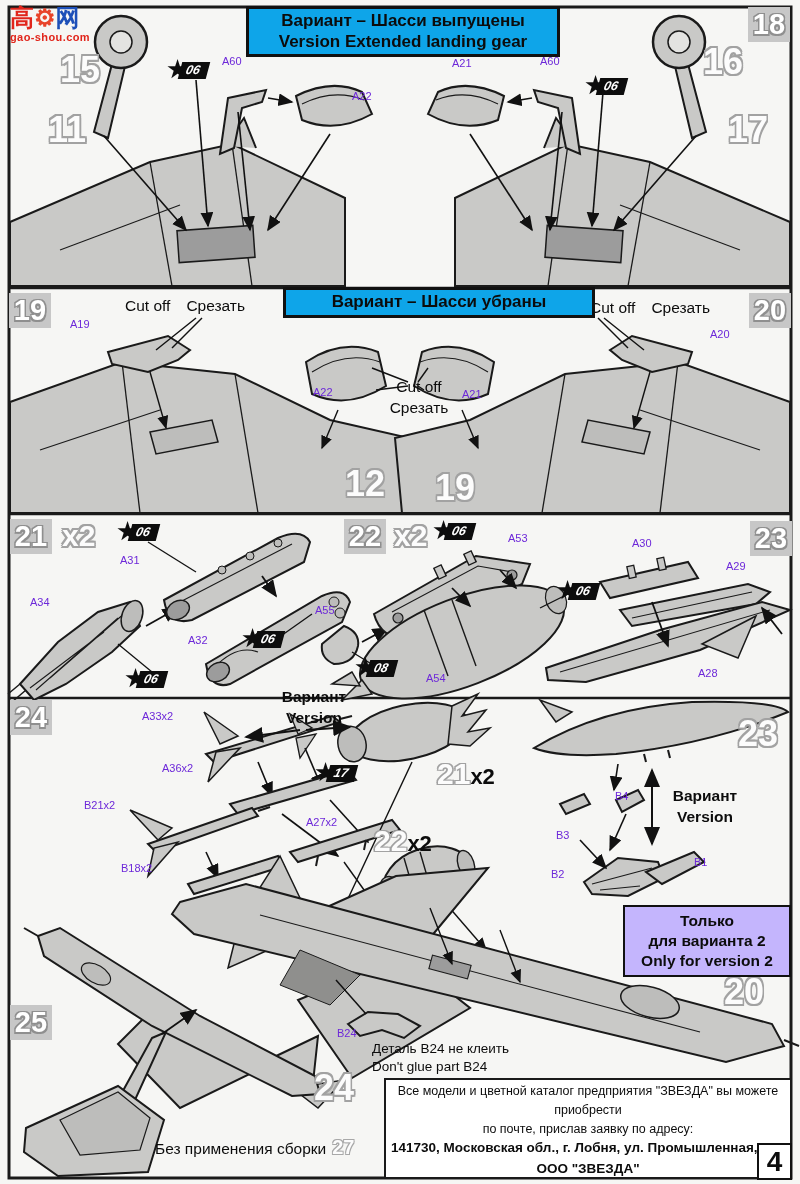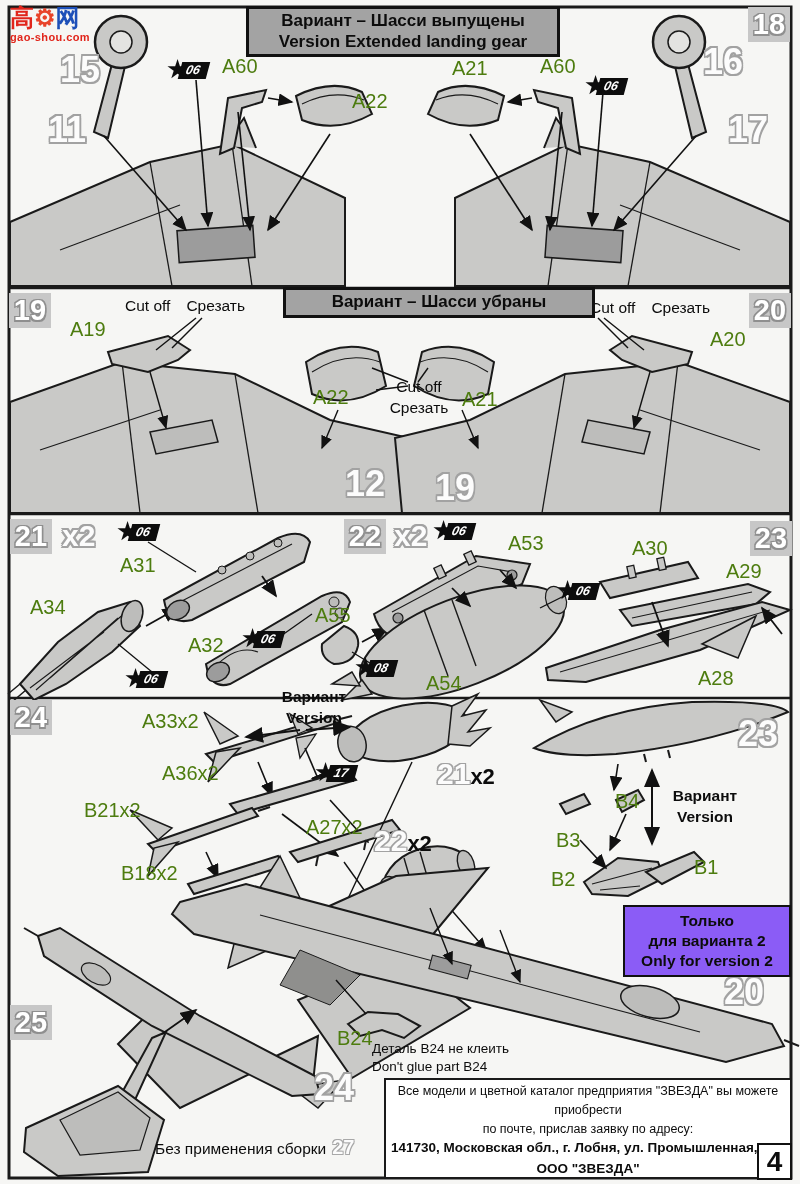--- a/index.html
+++ b/index.html
@@ -1,36 +1,36 @@
 <!DOCTYPE html>
 <html><head>
 <meta charset="utf-8">
 <style>
   *{margin:0;padding:0;box-sizing:border-box;}
   html,body{width:800px;height:1184px;}
   body{position:relative;background:#f6f6f4;font-family:"Liberation Sans",sans-serif;overflow:hidden;}
   svg.art{position:absolute;left:0;top:0;z-index:1;}
-  .lbl{position:absolute;z-index:3;font-size:20px;color:#4d7c0f;white-space:nowrap;}
+  .lbl{position:absolute;z-index:3;font-size:11px;color:#6d28d9;white-space:nowrap;}
   .ghost{position:absolute;z-index:3;font-weight:700;font-size:36px;line-height:1;color:#fcfcfc;white-space:nowrap;
     text-shadow:-1.6px -1.6px 0 #a2a2a2,1.6px -1.6px 0 #a2a2a2,-1.6px 1.6px 0 #a2a2a2,1.6px 1.6px 0 #a2a2a2,-1.6px 0 0 #a2a2a2,1.6px 0 0 #a2a2a2,0 -1.6px 0 #a2a2a2,0 1.6px 0 #a2a2a2;}
   .ghost.md{font-size:30px;}
   .badge{position:absolute;z-index:3;width:42px;height:35px;background:#c7c7c7;text-align:center;line-height:34px;
     font-size:29px;font-weight:700;color:#fff;
     text-shadow:-1.5px -1.5px 0 #8f8f8f,1.5px -1.5px 0 #8f8f8f,-1.5px 1.5px 0 #8f8f8f,1.5px 1.5px 0 #8f8f8f;}
-  .hdr{position:absolute;z-index:4;background:#a3a3a3;border:3px solid #111;text-align:center;font-weight:700;
+  .hdr{position:absolute;z-index:4;background:#0ea5e9;border:3px solid #111;text-align:center;font-weight:700;
     font-size:17px;line-height:1.22;padding:2px 6px;color:#0c0c0c;}
   .flag{position:absolute;z-index:3;height:17px;line-height:16px;background:#0d0d0d;color:#fff;font-size:12.5px;
     font-weight:700;font-style:italic;padding:0 8px 0 6px;transform:skewX(-15deg);}
   .flag:before{content:"★";position:absolute;left:-13px;top:-4px;color:#0d0d0d;font-size:23px;font-style:normal;
     transform:skewX(15deg);line-height:1;}
   .cut{position:absolute;z-index:3;font-size:15.5px;color:#0c0c0c;white-space:nowrap;}
   .cut .ru{margin-left:16px;}
   .cut2{position:absolute;z-index:3;font-size:15.5px;color:#0c0c0c;text-align:center;line-height:1.35;}
   .ver{position:absolute;z-index:3;font-weight:700;font-size:15.5px;text-align:center;line-height:1.35;color:#0c0c0c;}
-  .box2{position:absolute;z-index:4;background:#8b5cf6;border:2.5px solid #111;text-align:center;font-weight:700;
+  .box2{position:absolute;z-index:4;background:#c4b5fd;border:2.5px solid #111;text-align:center;font-weight:700;
     font-size:15.5px;line-height:1.3;padding:4px 10px;color:#0c0c0c;}
   .note{position:absolute;z-index:3;font-size:13.5px;line-height:1.3;color:#0c0c0c;white-space:nowrap;}
   .subref{position:absolute;z-index:3;white-space:nowrap;}
   .subref .gn{font-weight:700;font-size:30px;color:#fcfcfc;
     text-shadow:-1.4px -1.4px 0 #a2a2a2,1.4px -1.4px 0 #a2a2a2,-1.4px 1.4px 0 #a2a2a2,1.4px 1.4px 0 #a2a2a2;}
   .subref .q{font-weight:700;font-size:22px;color:#0c0c0c;}
   .noasm{position:absolute;z-index:3;font-size:15.5px;color:#0c0c0c;line-height:1.35;white-space:nowrap;margin-top:12px;}
   .noasm .ghost-inline{font-weight:700;font-size:20px;color:#fcfcfc;margin-left:6px;
     text-shadow:-1px -1px 0 #a8a8a8,1px -1px 0 #a8a8a8,-1px 1px 0 #a8a8a8,1px 1px 0 #a8a8a8;}
   .footer{position:absolute;z-index:3;left:386px;top:1082px;width:404px;text-align:center;color:#0c0c0c;}

